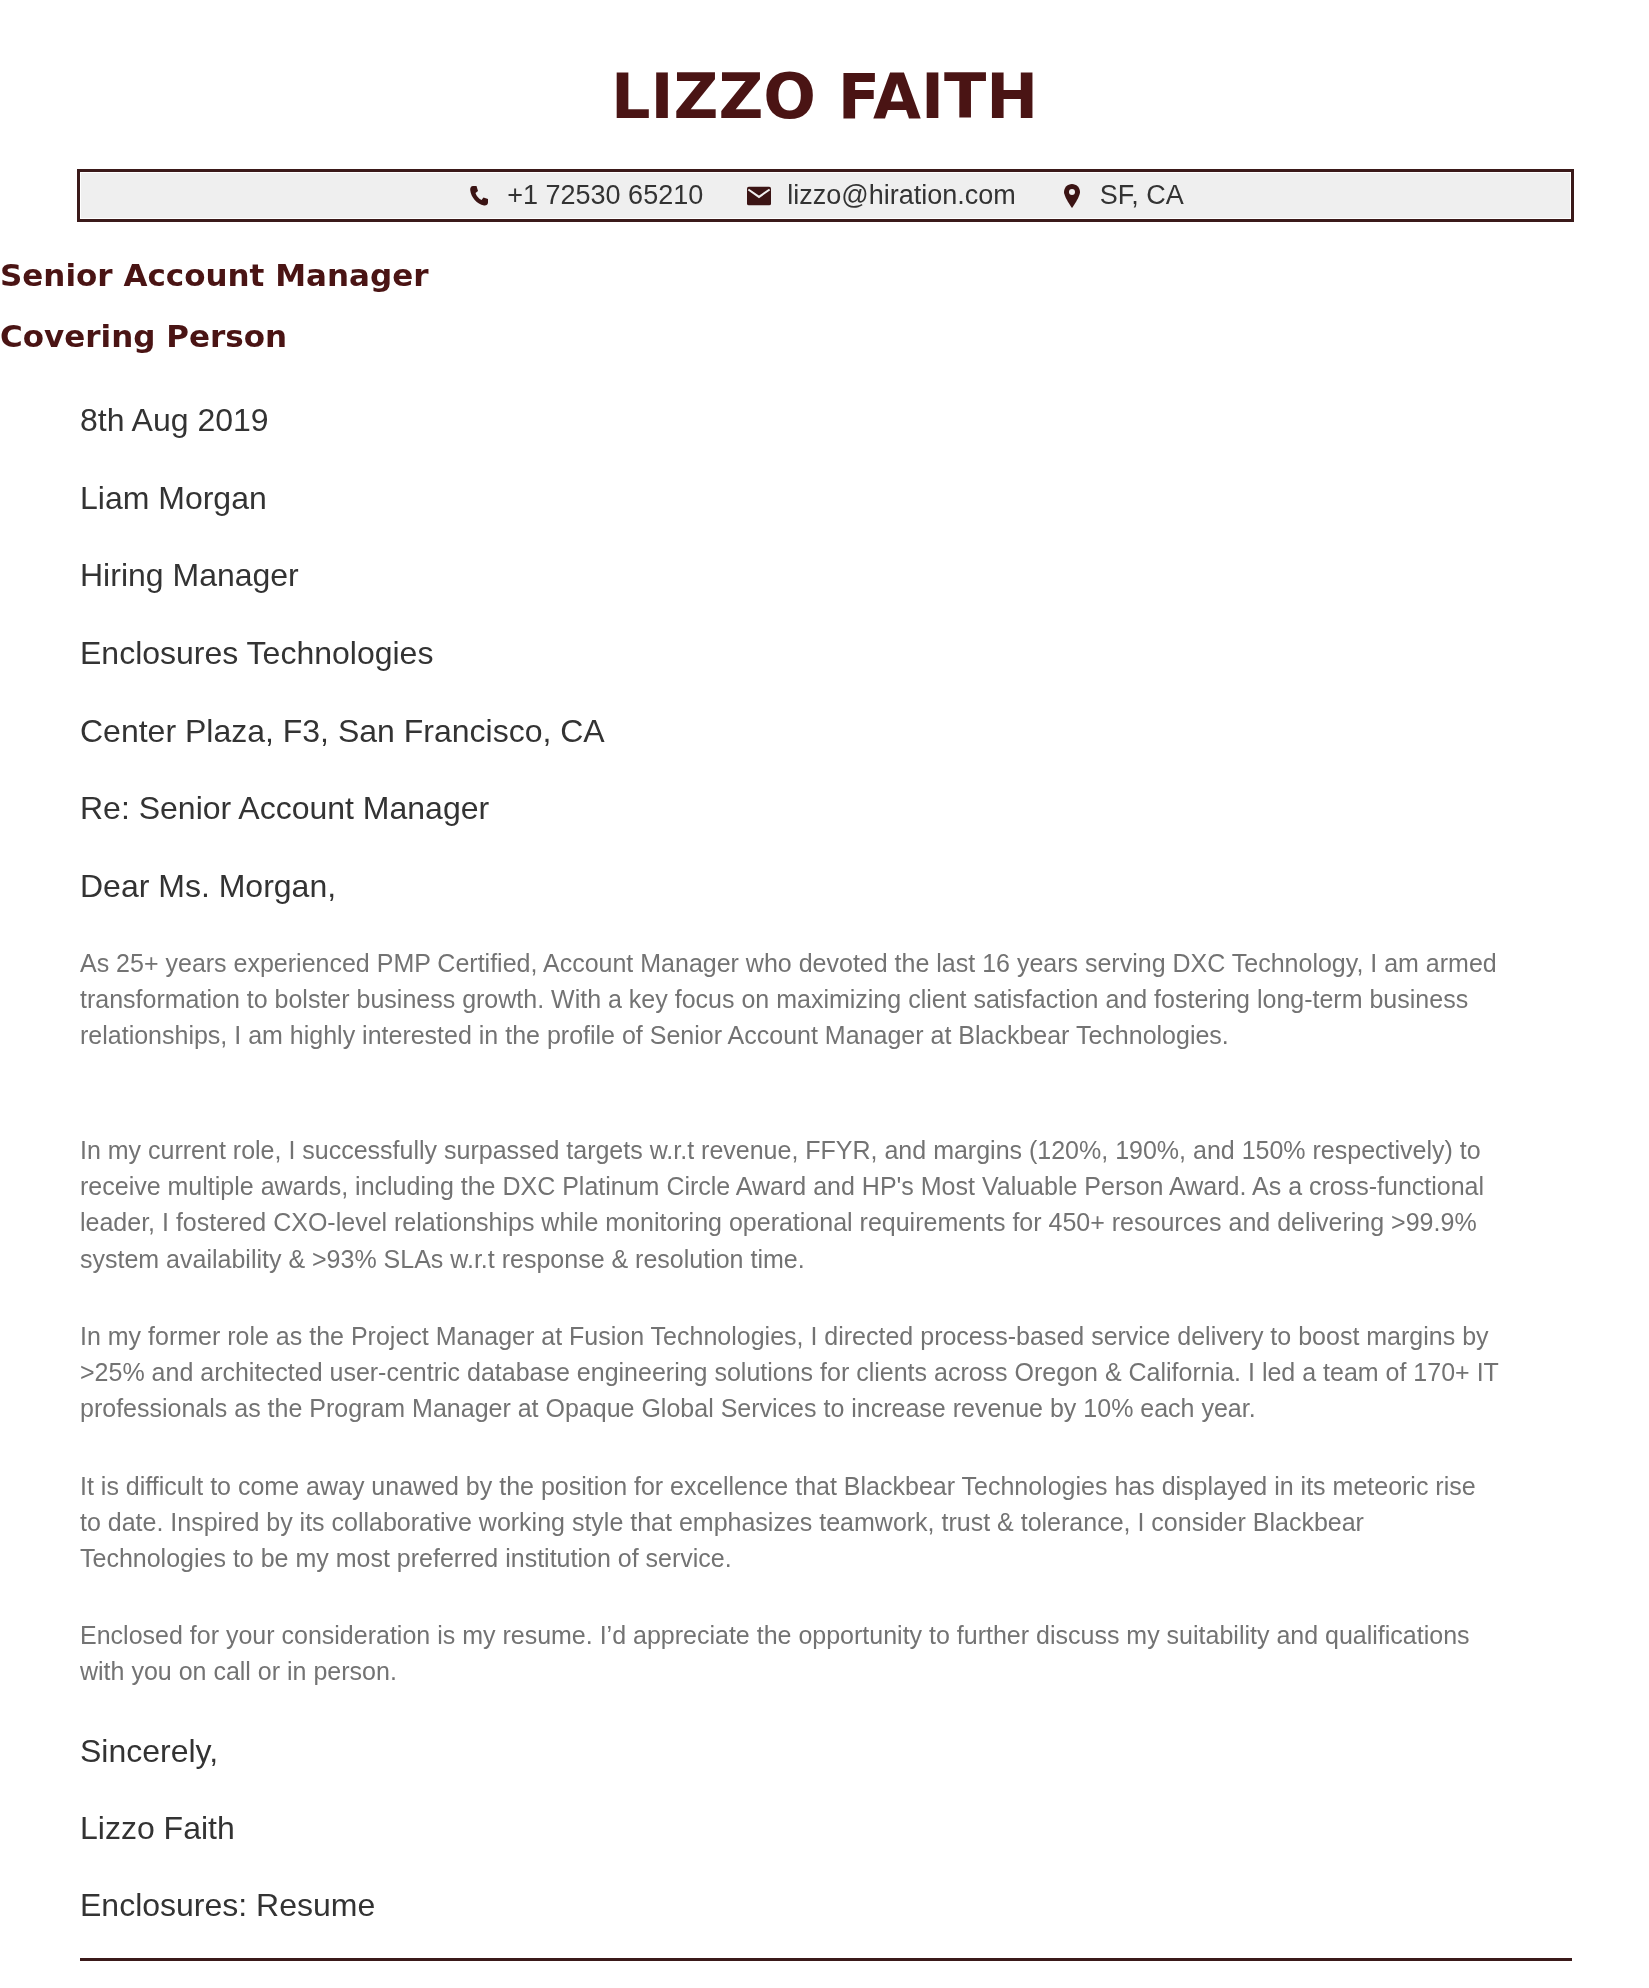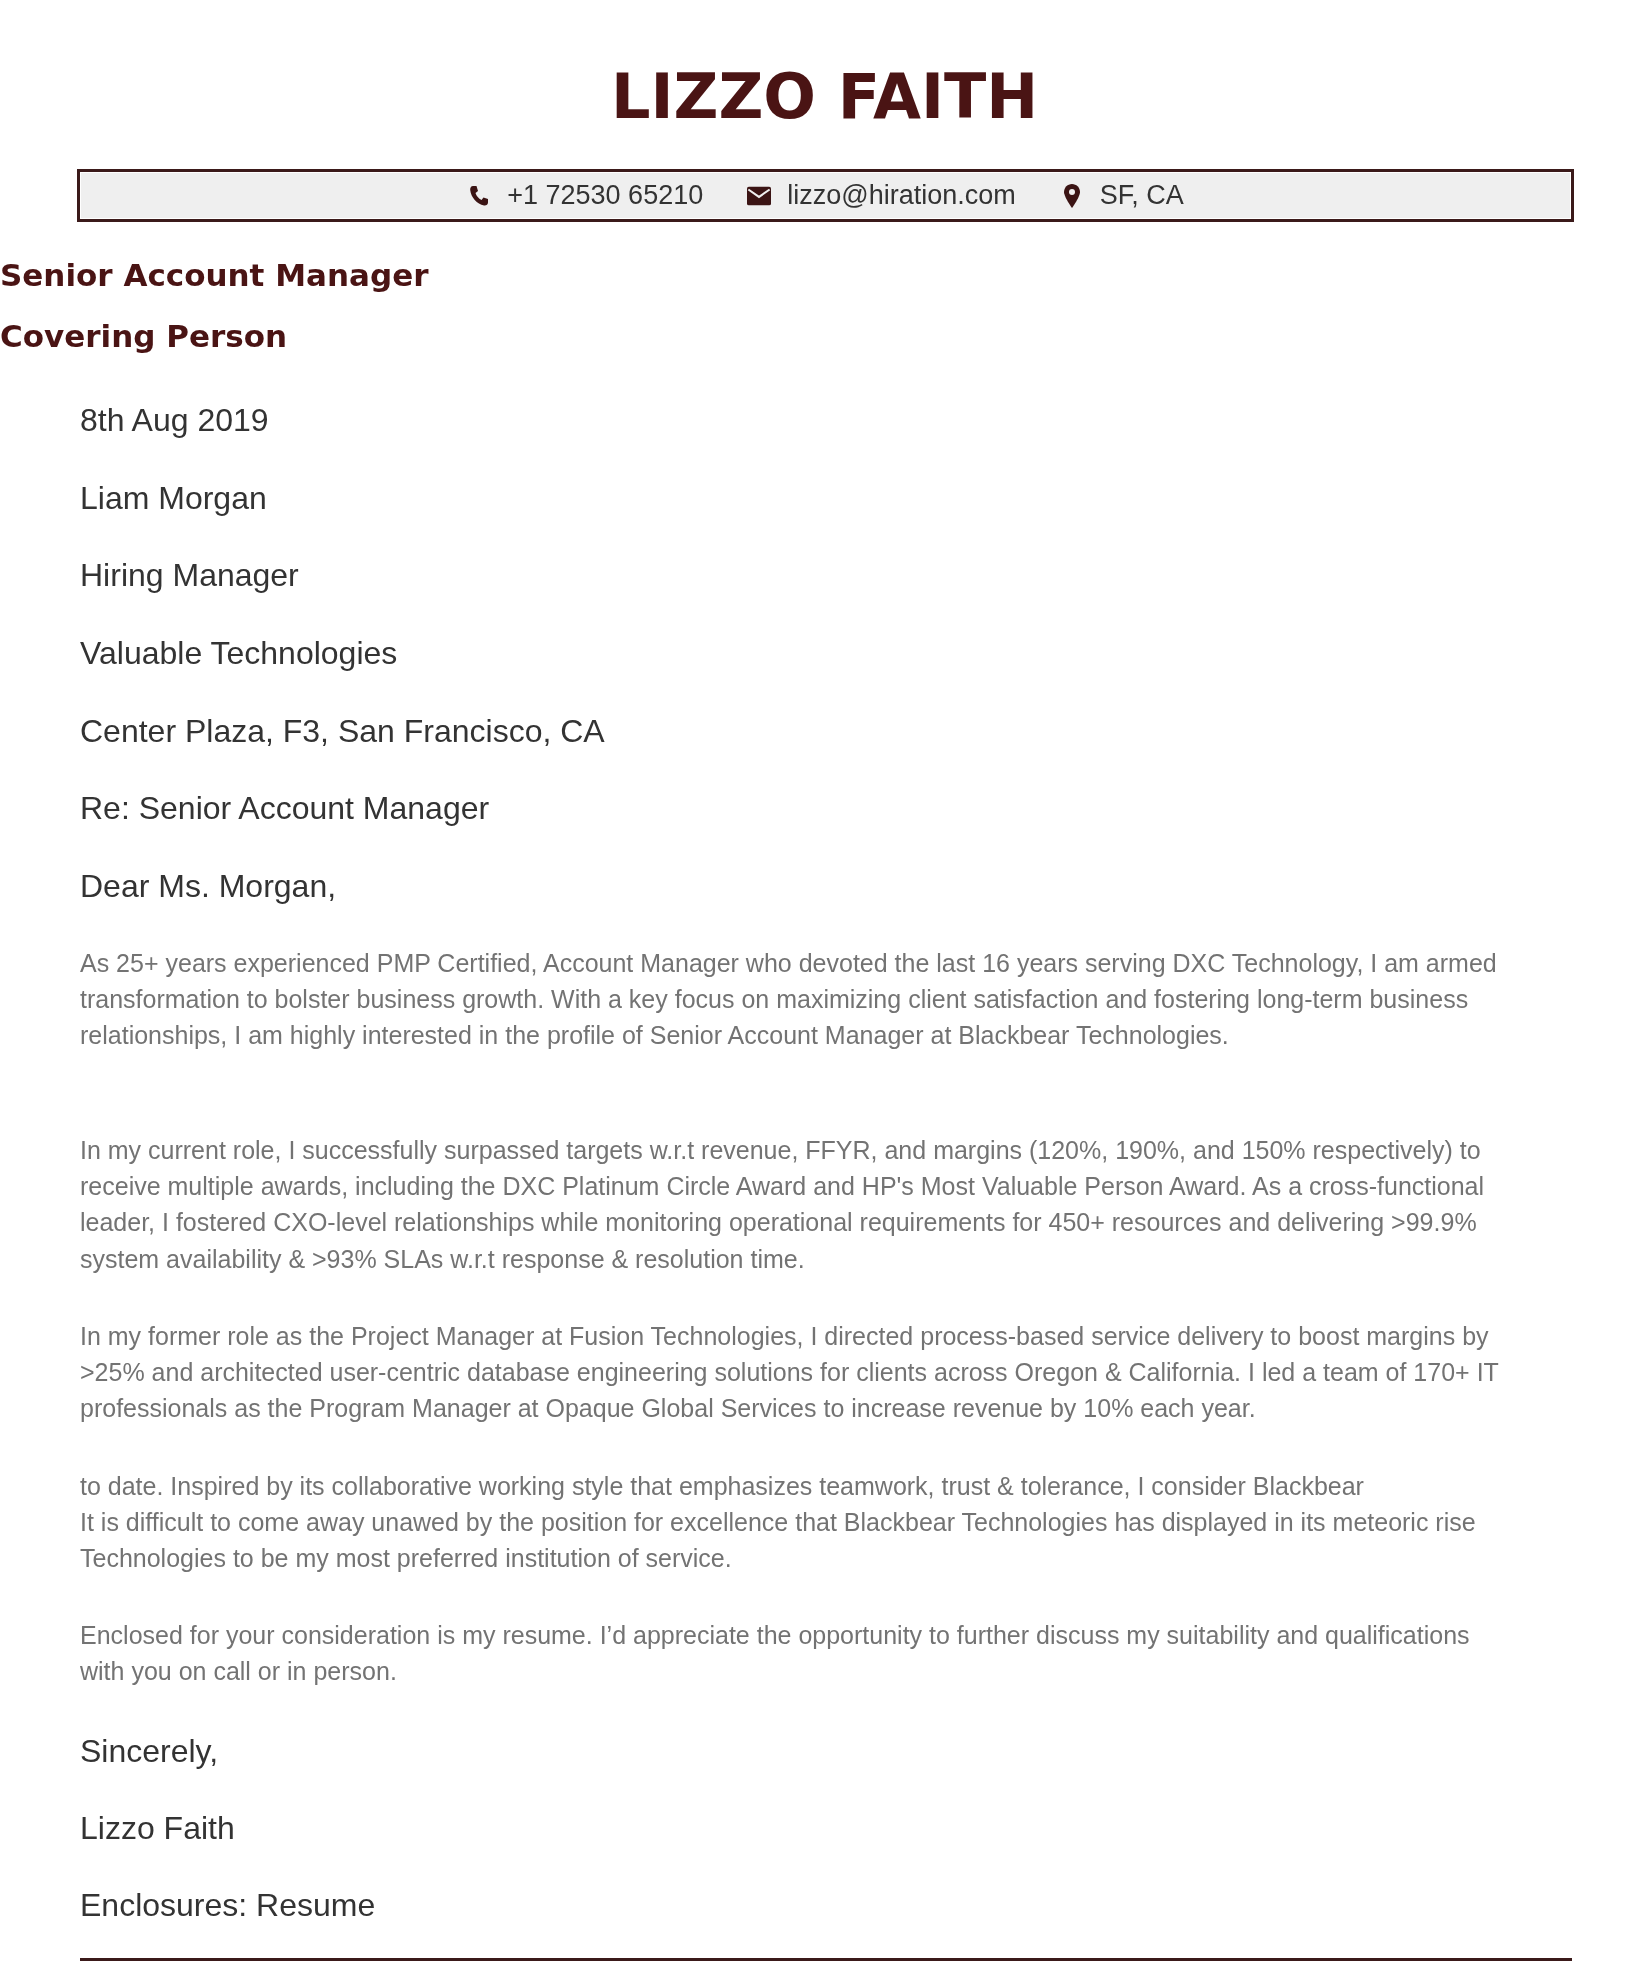--- a/index.html
+++ b/index.html
@@ -62,21 +62,21 @@
     <span class="txt">SF, CA</span>
   </div>
 </div>
 
 <div class="subtitle sub1">Senior Account Manager</div>
 <div class="subtitle sub2">Covering Person</div>
 
 <div class="line" style="top:402px">8th Aug 2019</div>
 <div class="line" style="top:480px">Liam Morgan</div>
 <div class="line" style="top:557px">Hiring Manager</div>
-<div class="line" style="top:635px">Valuable Technologies</div>
+<div class="line" style="top:635px">Enclosures Technologies</div>
 <div class="line" style="top:713px">Center Plaza, F3, San Francisco, CA</div>
 <div class="line" style="top:790px">Re: Senior Account Manager</div>
 <div class="line" style="top:868px">Dear Ms. Morgan,</div>
 
 <div class="para" style="top:945px">
   <span class="pl">As 25+ years experienced PMP Certified, Account Manager who devoted the last 16 years serving DXC Technology, I am armed</span>
   <span class="pl">transformation to bolster business growth. With a key focus on maximizing client satisfaction and fostering long-term business</span>
   <span class="pl">relationships, I am highly interested in the profile of Senior Account Manager at Blackbear Technologies.</span>
 </div>
 
@@ -87,22 +87,22 @@
   <span class="pl">system availability &amp; &gt;93% SLAs w.r.t response &amp; resolution time.</span>
 </div>
 
 <div class="para" style="top:1318px">
   <span class="pl">In my former role as the Project Manager at Fusion Technologies, I directed process-based service delivery to boost margins by</span>
   <span class="pl">&gt;25% and architected user-centric database engineering solutions for clients across Oregon &amp; California. I led a team of 170+ IT</span>
   <span class="pl">professionals as the Program Manager at Opaque Global Services to increase revenue by 10% each year.</span>
 </div>
 
 <div class="para" style="top:1468px">
+  <span class="pl">It is difficult to come away unawed by the position for excellence that Blackbear Technologies has displayed in its meteoric rise</span>
   <span class="pl">to date. Inspired by its collaborative working style that emphasizes teamwork, trust &amp; tolerance, I consider Blackbear</span>
-  <span class="pl">It is difficult to come away unawed by the position for excellence that Blackbear Technologies has displayed in its meteoric rise</span>
   <span class="pl">Technologies to be my most preferred institution of service.</span>
 </div>
 
 <div class="para" style="top:1617px">
   <span class="pl">Enclosed for your consideration is my resume. I’d appreciate the opportunity to further discuss my suitability and qualifications</span>
   <span class="pl">with you on call or in person.</span>
 </div>
 
 <div class="line" style="top:1733px">Sincerely,</div>
 <div class="line" style="top:1810px">Lizzo Faith</div>

